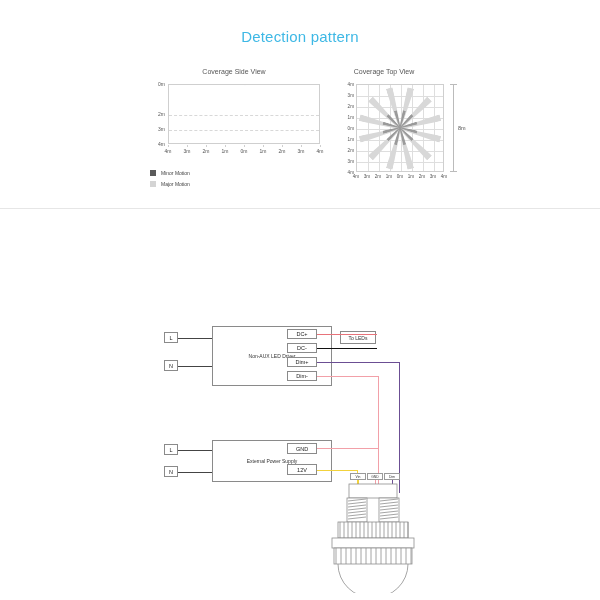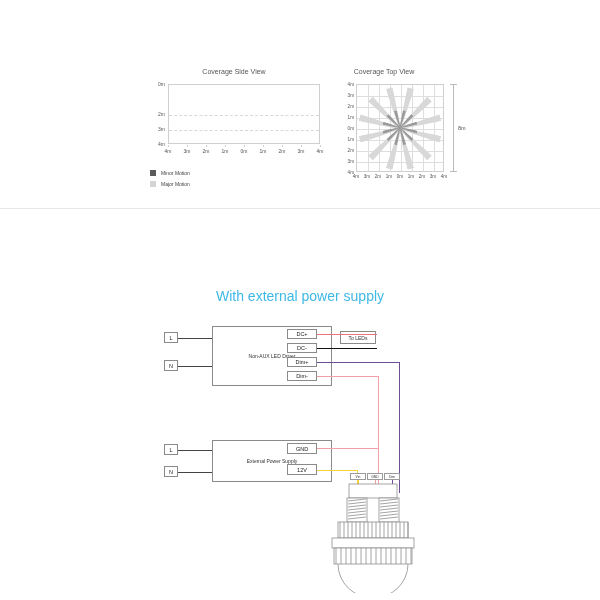--- a/index.html
+++ b/index.html
@@ -257,20 +257,21 @@
     white-space: nowrap;
     overflow: hidden;
   }
   #sensor-svg { position: absolute; left: 0; top: 0; }
 </style>
 </head>
 <body>
 
 <div id="page">
 
+  <div id="detection-title">Detection pattern</div>
 
   <div class="chart-caption" style="left:148px; top:68px; width:172px;">Coverage Side View</div>
 
   <div id="side-view-block">
     <div class="side-ylabels">
         <div class="side-ylabel" style="top: 0px;">0m</div>
         <div class="side-ylabel" style="top: 30px;">2m</div>
         <div class="side-ylabel" style="top: 45px;">3m</div>
         <div class="side-ylabel" style="top: 60px;">4m</div>
       </div>
@@ -392,21 +393,20 @@
       <div class="top-xlabel" style="left: 60px; top: 90px;">0m</div>
       <div class="top-xlabel" style="left: 71px; top: 90px;">1m</div>
       <div class="top-xlabel" style="left: 82px; top: 90px;">2m</div>
       <div class="top-xlabel" style="left: 93px; top: 90px;">3m</div>
       <div class="top-xlabel" style="left: 104px; top: 90px;">4m</div>
     </div>
 
   <div id="divider"></div>
 
 
-  <div id="wiring-title">With external power supply</div>
 
   <div id="schematic">
       <div class="box" style="left: 62px; top: 8px; width: 120px; height: 60px; font-size: 5px;">Non-AUX  LED  Driver</div>
       <div class="term" style="left: 14px; top: 14px; width: 14px; height: 11px;">L</div>
       <div class="term" style="left: 14px; top: 42px; width: 14px; height: 11px;">N</div>
       <div class="wire wire-h" style="left: 28px; top: 20px; width: 34px; border-top-color: rgb(68, 68, 68); border-top-width: 1.6px;"></div>
       <div class="wire wire-h" style="left: 28px; top: 48px; width: 34px; border-top-color: rgb(68, 68, 68); border-top-width: 1px;"></div>
       <div class="term" style="left: 137px; top: 11px; width: 30px; height: 10px;">DC+</div>
       <div class="term" style="left: 137px; top: 25px; width: 30px; height: 10px;">DC-</div>
       <div class="term" style="left: 137px; top: 39px; width: 30px; height: 10px;">Dim+</div>

